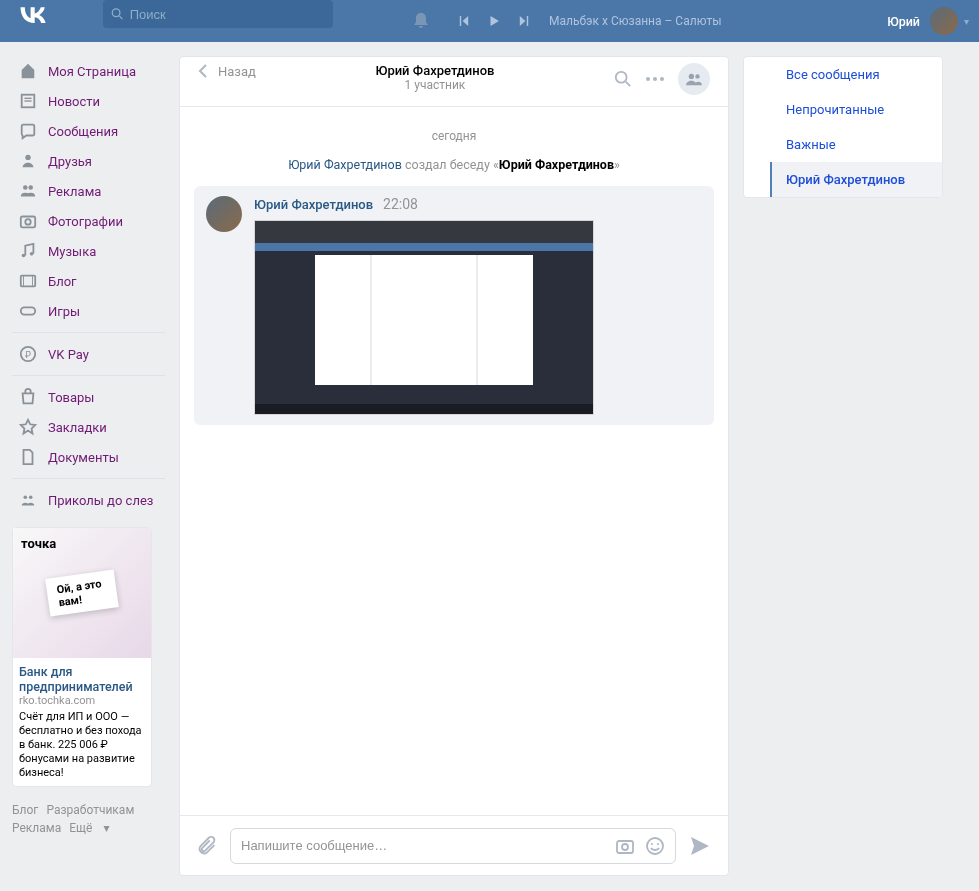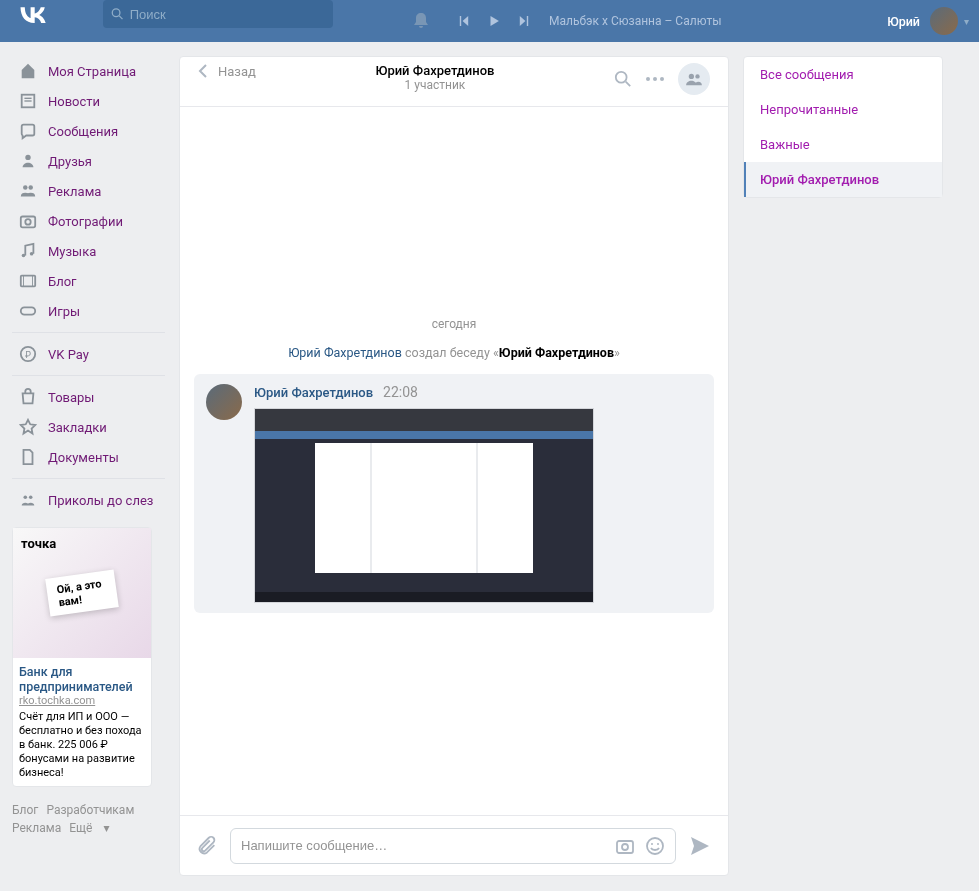--- a/index.html
+++ b/index.html
@@ -18,35 +18,35 @@
 .chevron-down { color: #8fadc8; margin-left: 6px; font-size: 10px; }
 .main { display: flex; padding-top: 14px; }
 .sidebar { width: 165px; padding-left: 12px; }
 .nav-item { display: flex; align-items: center; padding: 5px 6px; cursor: pointer; color: #701a75; border-radius: 4px; }
 .nav-icon { width: 20px; height: 20px; margin-right: 10px; display: flex; align-items: center; justify-content: center; }
 .nav-sep { height: 1px; background: #dfe1e6; margin: 6px 0; }
 .ad-block { margin-top: 12px; background: #fff; border-radius: 4px; border: 1px solid #e4e6e9; padding: 0; width: 140px; }
 .ad-img { width: 100%; height: 130px; background: linear-gradient(135deg,#f8f8f8,#e8d8e8); position: relative; }
 .ad-text { padding: 6px; }
 .ad-title { color: #2a5885; font-size: 12.5px; font-weight: 500; }
-.ad-link { color: #939393; font-size: 11px; text-decoration: underline; }
+.ad-link { color: #939393; font-size: 11px; }
 .ad-desc { color: #000; font-size: 11px; margin-top: 3px; line-height: 14px; }
 .footer-links { margin-top: 14px; color: #939393; font-size: 12px; line-height: 18px; }
 .footer-links span { margin-right: 8px; cursor: pointer; }
 .content { flex: 1; display: flex; padding: 0 14px; gap: 14px; }
 .chat-col { width: 550px; background: #fff; border: 1px solid #e4e6e9; border-radius: 4px; display: flex; flex-direction: column; height: 820px; }
 .chat-header { height: 50px; border-bottom: 1px solid #e7e8ec; display: flex; align-items: flex-start; padding: 6px 18px; }
 .back-btn { display: flex; align-items: center; color: #939393; cursor: pointer; font-size: 13px; }
 .chat-title { flex: 1; text-align: center; }
 .chat-name { color: #000; font-weight: 500; font-size: 13px; }
 .chat-sub { color: #939393; font-size: 12px; }
 .chat-actions { display: flex; align-items: center; gap: 14px; }
 .icon-btn { cursor: pointer; color: #aeb7c2; }
 .circle-btn { width: 32px; height: 32px; border-radius: 50%; background: #e5ebf1; display: flex; align-items: center; justify-content: center; cursor: pointer; }
-.chat-body { flex: 1; overflow: auto; padding: 14px; display: flex; flex-direction: column; justify-content: center; }
+.chat-body { flex: 1; overflow: auto; padding: 14px; display: flex; flex-direction: column; justify-content: flex-start; }
 .date-sep { text-align: center; color: #939393; font-size: 12px; margin: 8px 0; }
 .system-msg { text-align: center; color: #939393; font-size: 12.5px; margin: 6px 0 14px; }
 .system-msg .link { color: #2a5885; }
 .msg-block { background: #f0f2f5; border-radius: 6px; padding: 10px 12px; display: flex; }
 .msg-avatar { width: 36px; height: 36px; border-radius: 50%; background: linear-gradient(135deg,#5a6b7a,#8a6a4a); margin-right: 12px; flex-shrink: 0; }
 .msg-content { flex: 1; }
 .msg-head { display: flex; align-items: center; gap: 10px; }
 .msg-author { color: #2a5885; font-weight: 500; font-size: 13px; }
 .msg-time { color: #939393; font-size: 14px; }
 .msg-att { margin-top: 8px; width: 340px; height: 195px; background: #2a2d3a; border: 1px solid #d4d6da; }
@@ -55,21 +55,21 @@
 .att-sub { margin: 4px 60px; height: 130px; background: #e9ebee; display: flex; }
 .att-sidebar { width: 55px; background: #fff; }
 .att-main { flex: 1; background: #fff; margin-left: 2px; }
 .att-right { width: 55px; background: #fff; margin-left: 2px; }
 .chat-input-bar { border-top: 1px solid #e7e8ec; height: 60px; display: flex; align-items: center; padding: 0 16px; gap: 12px; }
 .input-box { flex: 1; height: 36px; border: 1px solid #d3d9de; border-radius: 6px; display: flex; align-items: center; padding: 0 10px; }
 .input-box input { border: none; flex: 1; font-size: 13px; outline: none; }
 .input-box input::placeholder { color: #939393; }
 .filter-col { width: 200px; }
 .filter-box { background: #fff; border: 1px solid #e4e6e9; border-radius: 4px; }
-.filter-item { padding: 10px 16px; color: #a21caf; cursor: pointer; font-size: 13px; position: relative; }
+.filter-item { padding: 10px 16px; color: #1d4ed8; cursor: pointer; font-size: 13px; position: relative; margin-left: 26px; }
 .filter-item.active { background: #f0f2f5; font-weight: 500; }
 .filter-item.active::before { content: ''; position: absolute; left: 0; top: 0; bottom: 0; width: 2px; background: #5181b8; }
 svg { display: block; }
 </style>
 </head>
 <body>
 
 <div class="header">
   <div class="logo">
     <svg width="26" height="16" viewBox="0 0 26 16">

